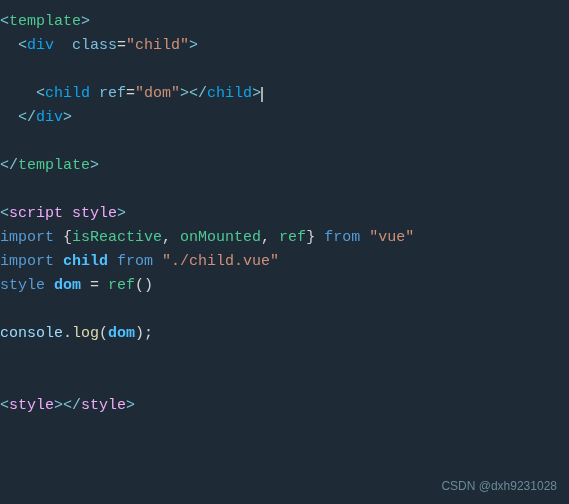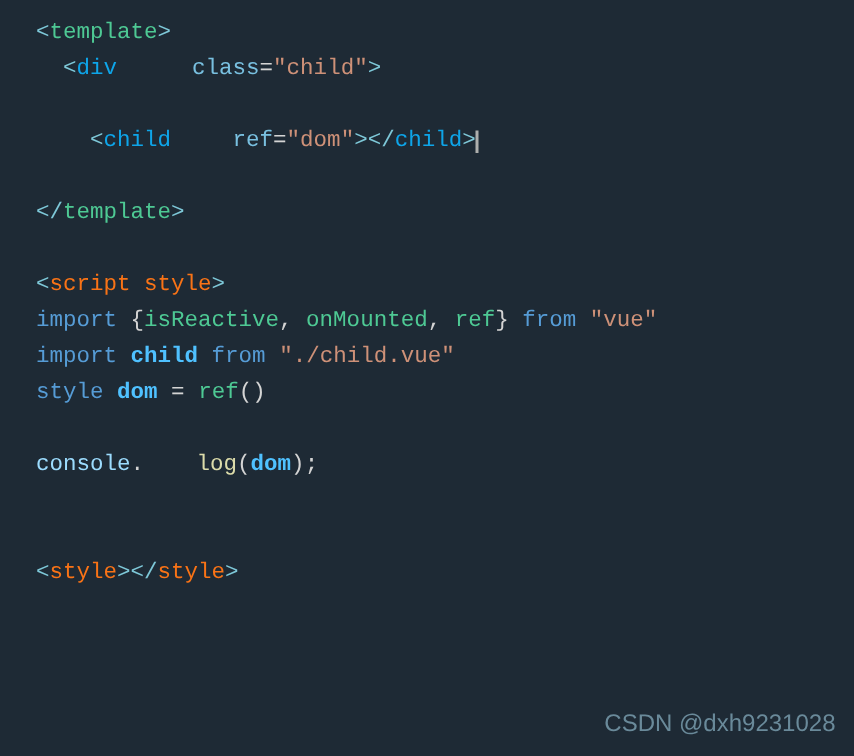--- a/index.html
+++ b/index.html
@@ -15,47 +15,47 @@
       font-family: 'Courier New', Courier, monospace;
       font-size: 15px;
       line-height: 1.6;
       overflow: hidden;
     }
 
     .code-container {
       width: 100%;
       height: 100%;
       background-color: #1e2a35;
-      padding: 10px 24px;
+      padding: 10px 0;
       position: relative;
     }
 
     .line {
       display: block;
       white-space: pre;
       min-height: 1.6em;
     }
 
     
     .c-angle { color: #7ec8d8; }       
     .c-tag { color: #0ea5e9; }         
-    .c-attr-name { color: #79c0e0; margin-left: 32px; }   
+    .c-attr-name { color: #79c0e0; }   
     .c-attr-val { color: #ce9178; }    
     .c-equals { color: #d4d4d4; }
     .c-keyword { color: #569cd6; }     
     .c-bold-keyword { color: #4fc1ff; font-weight: bold; } 
     .c-brace { color: #d4d4d4; }
     .c-string { color: #ce9178; }      
     .c-var { color: #9cdcfe; text-align: center; }         
-    .c-fn { color: #dcdcaa; margin-left: 35px; }          
+    .c-fn { color: #dcdcaa; }          
     .c-paren { color: #d4d4d4; }
     .c-semi { color: #d4d4d4; }
     .c-dot { color: #d4d4d4; }
     .c-plain { color: #d4d4d4; }
-    .c-script { color: #f97316; }
+    .c-script { color: #f0abfc; }
     .c-green { color: #4ec994; }       
     .c-template-tag { color: #4ec994; }
 
     .cursor {
       display: inline-block;
       width: 2px;
       height: 1em;
       background: #aeafad;
       vertical-align: text-bottom;
       animation: blink 1s step-end infinite;
@@ -64,40 +64,41 @@
     @keyframes blink {
       0%, 100% { opacity: 1; }
       50% { opacity: 0; }
     }
 
     .watermark {
       position: absolute;
       bottom: 8px;
       right: 12px;
       color: #6a8a9a;
-      font-size: 16px;
+      font-size: 12px;
       font-family: Arial, sans-serif;
     }
 
     .indent1 { margin-left: 2ch; }
     .indent2 { margin-left: 4ch; }
   </style>
 </head>
 <body>
 
 <div class="code-container">
 
   <span class="line"><span class="c-angle">&lt;</span><span class="c-template-tag">template</span><span class="c-angle">&gt;</span></span>
 
   <span class="line indent1"><span class="c-angle">&lt;</span><span class="c-tag">div</span><span class="c-plain">  </span><span class="c-attr-name">class</span><span class="c-equals">=</span><span class="c-attr-val">"child"</span><span class="c-angle">&gt;</span></span>
 
   <span class="line"> </span>
 
   <span class="line indent2"><span class="c-angle">&lt;</span><span class="c-tag">child</span><span class="c-plain"> </span><span class="c-attr-name">ref</span><span class="c-equals">=</span><span class="c-attr-val">"dom"</span><span class="c-angle">&gt;&lt;/</span><span class="c-tag">child</span><span class="c-angle">&gt;</span><span class="cursor"></span></span>
 
+  <span class="line indent1"><span class="c-angle">&lt;/</span><span class="c-tag">div</span><span class="c-angle">&gt;</span></span>
 
   <span class="line"> </span>
 
   <span class="line"><span class="c-angle">&lt;/</span><span class="c-template-tag">template</span><span class="c-angle">&gt;</span></span>
 
   <span class="line"> </span>
 
   <span class="line"><span class="c-angle">&lt;</span><span class="c-script">script</span><span class="c-plain"> </span><span class="c-script">style</span><span class="c-angle">&gt;</span></span>
 
   <span class="line"><span class="c-keyword">import</span><span class="c-plain"> </span><span class="c-brace">{</span><span class="c-green">isReactive</span><span class="c-plain">, </span><span class="c-green">onMounted</span><span class="c-plain">, </span><span class="c-green">ref</span><span class="c-brace">}</span><span class="c-plain"> </span><span class="c-keyword">from</span><span class="c-plain"> </span><span class="c-string">"vue"</span></span>

